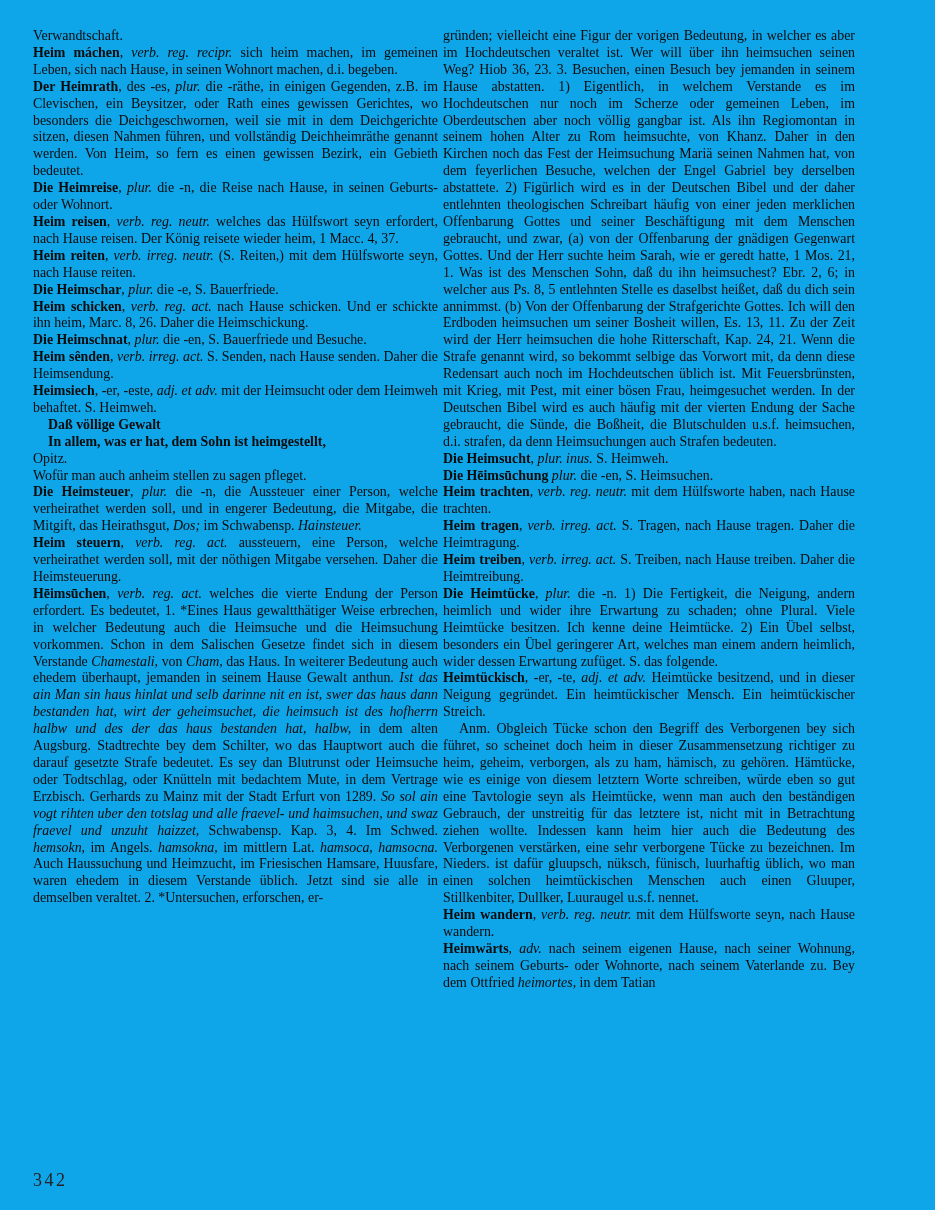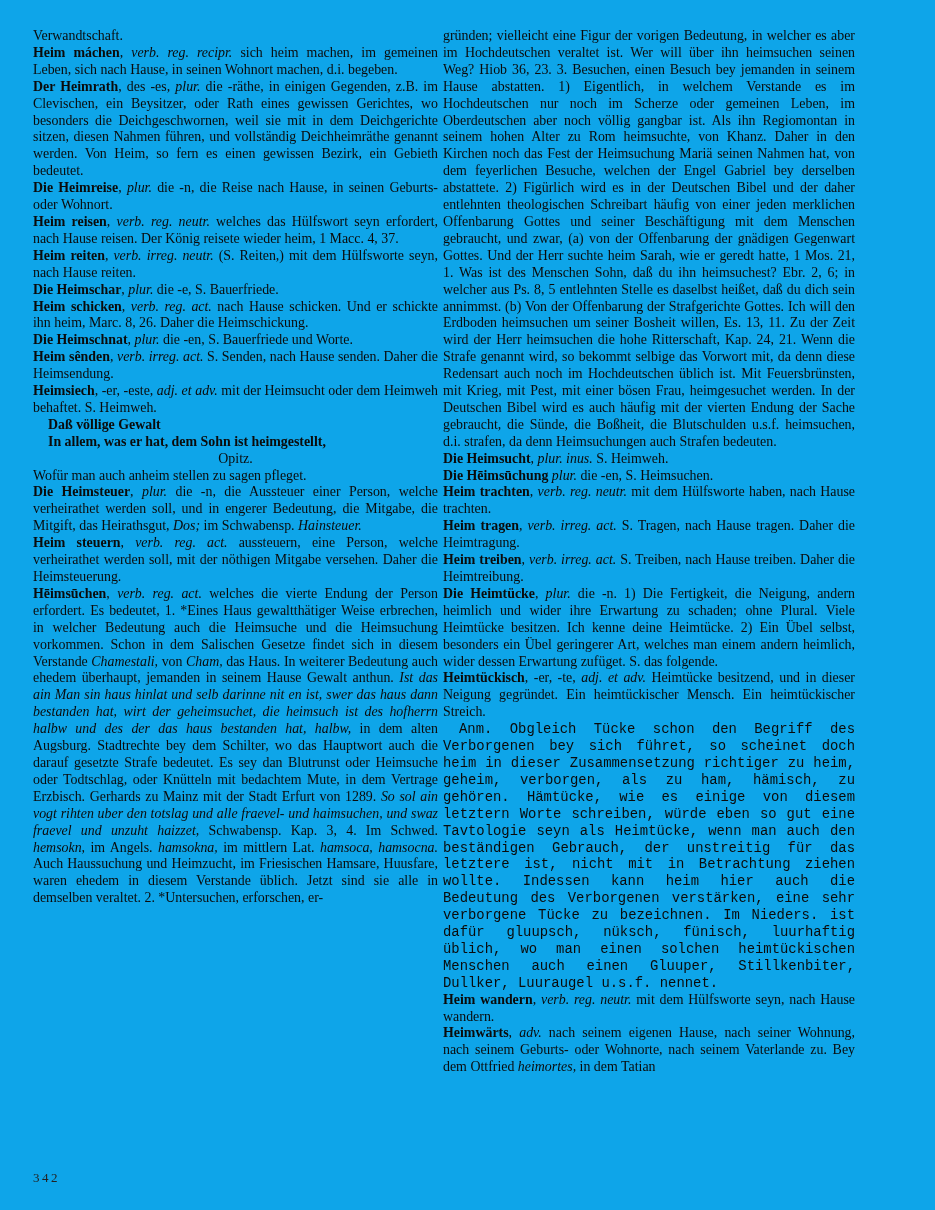--- a/index.html
+++ b/index.html
@@ -18,48 +18,48 @@
     font-size: 13.9px;
     line-height: 16.9px;
     text-align: justify;
     hyphens: auto;
     -webkit-hyphens: auto;
   }
   .col-left  { left: 33px;  width: 405px; }
   .col-right { left: 443px; width: 412px; }
   p.para   { margin: 0; padding: 0; text-align: justify; }
   p.verse  { text-align: left; padding-left: 15px; font-weight: bold; }
-  p.right  { text-align: center; }
-  p.indent { text-indent: 16px; font-family: Liberation Mono, monospace; }
+  p.right  { text-align: left; }
+  p.indent { text-indent: 16px; }
   .b { font-weight: bold; }
   .i { font-style: italic; }
   .page-number {
     position: absolute;
     left: 33px;
     top: 1170px;
-    font-size: 13px;
+    font-size: 18px;
     letter-spacing: 2.5px;
     color: #222;
     text-align: right;
   }
 </style>
 </head>
 <body>
 
 <div class="page">
   <div class="col col-left">
       <p class="para"><span>Verwandtschaft.</span></p>
       <p class="para"><span class="b">Heim máchen</span><span>, </span><span class="i">verb. reg. recipr.</span><span> sich heim machen, im gemeinen Leben, sich nach Hause, in seinen Wohnort machen, d.i. begeben.</span></p>
       <p class="para"><span class="b">Der Heimrath</span><span>, des -es, </span><span class="i">plur.</span><span> die -räthe, in einigen Gegenden, z.B. im Clevischen, ein Beysitzer, oder Rath eines gewissen Gerichtes, wo besonders die Deichgeschwornen, weil sie mit in dem Deichgerichte sitzen, diesen Nahmen führen, und vollständig Deichheimräthe genannt werden. Von Heim, so fern es einen gewissen Bezirk, ein Gebieth bedeutet.</span></p>
       <p class="para"><span class="b">Die Heimreise</span><span>, </span><span class="i">plur.</span><span> die -n, die Reise nach Hause, in seinen Geburts- oder Wohnort.</span></p>
       <p class="para"><span class="b">Heim reisen</span><span>, </span><span class="i">verb. reg. neutr.</span><span> welches das Hülfswort seyn erfordert, nach Hause reisen. Der König reisete wieder heim, 1 Macc. 4, 37.</span></p>
       <p class="para"><span class="b">Heim reiten</span><span>, </span><span class="i">verb. irreg. neutr.</span><span> (S. Reiten,) mit dem Hülfsworte seyn, nach Hause reiten.</span></p>
       <p class="para"><span class="b">Die Heimschar</span><span>, </span><span class="i">plur.</span><span> die -e, S. Bauerfriede.</span></p>
       <p class="para"><span class="b">Heim schicken</span><span>, </span><span class="i">verb. reg. act.</span><span> nach Hause schicken. Und er schickte ihn heim, Marc. 8, 26. Daher die Heimschickung.</span></p>
-      <p class="para"><span class="b">Die Heimschnat</span><span>, </span><span class="i">plur.</span><span> die -en, S. Bauerfriede und Worte.</span></p>
+      <p class="para"><span class="b">Die Heimschnat</span><span>, </span><span class="i">plur.</span><span> die -en, S. Bauerfriede und Besuche.</span></p>
       <p class="para"><span class="b">Heim sênden</span><span>, </span><span class="i">verb. irreg. act.</span><span> S. Senden, nach Hause senden. Daher die Heimsendung.</span></p>
       <p class="para"><span class="b">Heimsiech</span><span>, -er, -este, </span><span class="i">adj. et adv.</span><span> mit der Heimsucht oder dem Heimweh behaftet. S. Heimweh.</span></p>
       <p class="para verse"><span>Daß völlige Gewalt</span></p>
       <p class="para verse"><span>In allem, was er hat, dem Sohn ist heimgestellt,</span></p>
       <p class="para right"><span>Opitz.</span></p>
       <p class="para"><span>Wofür man auch anheim stellen zu sagen pfleget.</span></p>
       <p class="para"><span class="b">Die Heimsteuer</span><span>, </span><span class="i">plur.</span><span> die -n, die Aussteuer einer Person, welche verheirathet werden soll, und in engerer Bedeutung, die Mitgabe, die Mitgift, das Heirathsgut, </span><span class="i">Dos;</span><span> im Schwabensp. </span><span class="i">Hainsteuer.</span></p>
       <p class="para"><span class="b">Heim steuern</span><span>, </span><span class="i">verb. reg. act.</span><span> aussteuern, eine Person, welche verheirathet werden soll, mit der nöthigen Mitgabe versehen. Daher die Heimsteuerung.</span></p>
       <p class="para"><span class="b">Hēimsūchen</span><span>, </span><span class="i">verb. reg. act.</span><span> welches die vierte Endung der Person erfordert. Es bedeutet, 1. *Eines Haus gewaltthätiger Weise erbrechen, in welcher Bedeutung auch die Heimsuche und die Heimsuchung vorkommen. Schon in dem Salischen Gesetze findet sich in diesem Verstande </span><span class="i">Chamestali,</span><span> von </span><span class="i">Cham,</span><span> das Haus. In weiterer Bedeutung auch ehedem überhaupt, jemanden in seinem Hause Gewalt anthun. </span><span class="i">Ist das ain Man sin haus hinlat und selb darinne nit en ist, swer das haus dann bestanden hat, wirt der geheimsuchet, die heimsuch ist des hofherrn halbw und des der das haus bestanden hat, halbw,</span><span> in dem alten Augsburg. Stadtrechte bey dem Schilter, wo das Hauptwort auch die darauf gesetzte Strafe bedeutet. Es sey dan Blutrunst oder Heimsuche oder Todtschlag, oder Knütteln mit bedachtem Mute, in dem Vertrage Erzbisch. Gerhards zu Mainz mit der Stadt Erfurt von 1289. </span><span class="i">So sol ain vogt rihten uber den totslag und alle fraevel- und haimsuchen, und swaz fraevel und unzuht haizzet,</span><span> Schwabensp. Kap. 3, 4. Im Schwed. </span><span class="i">hemsokn,</span><span> im Angels. </span><span class="i">hamsokna,</span><span> im mittlern Lat. </span><span class="i">hamsoca, hamsocna.</span><span> Auch Haussuchung und Heimzucht, im Friesischen Hamsare, Huusfare, waren ehedem in diesem Verstande üblich. Jetzt sind sie alle in demselben veraltet. 2. *Untersuchen, erforschen, er-</span></p>
     </div>

